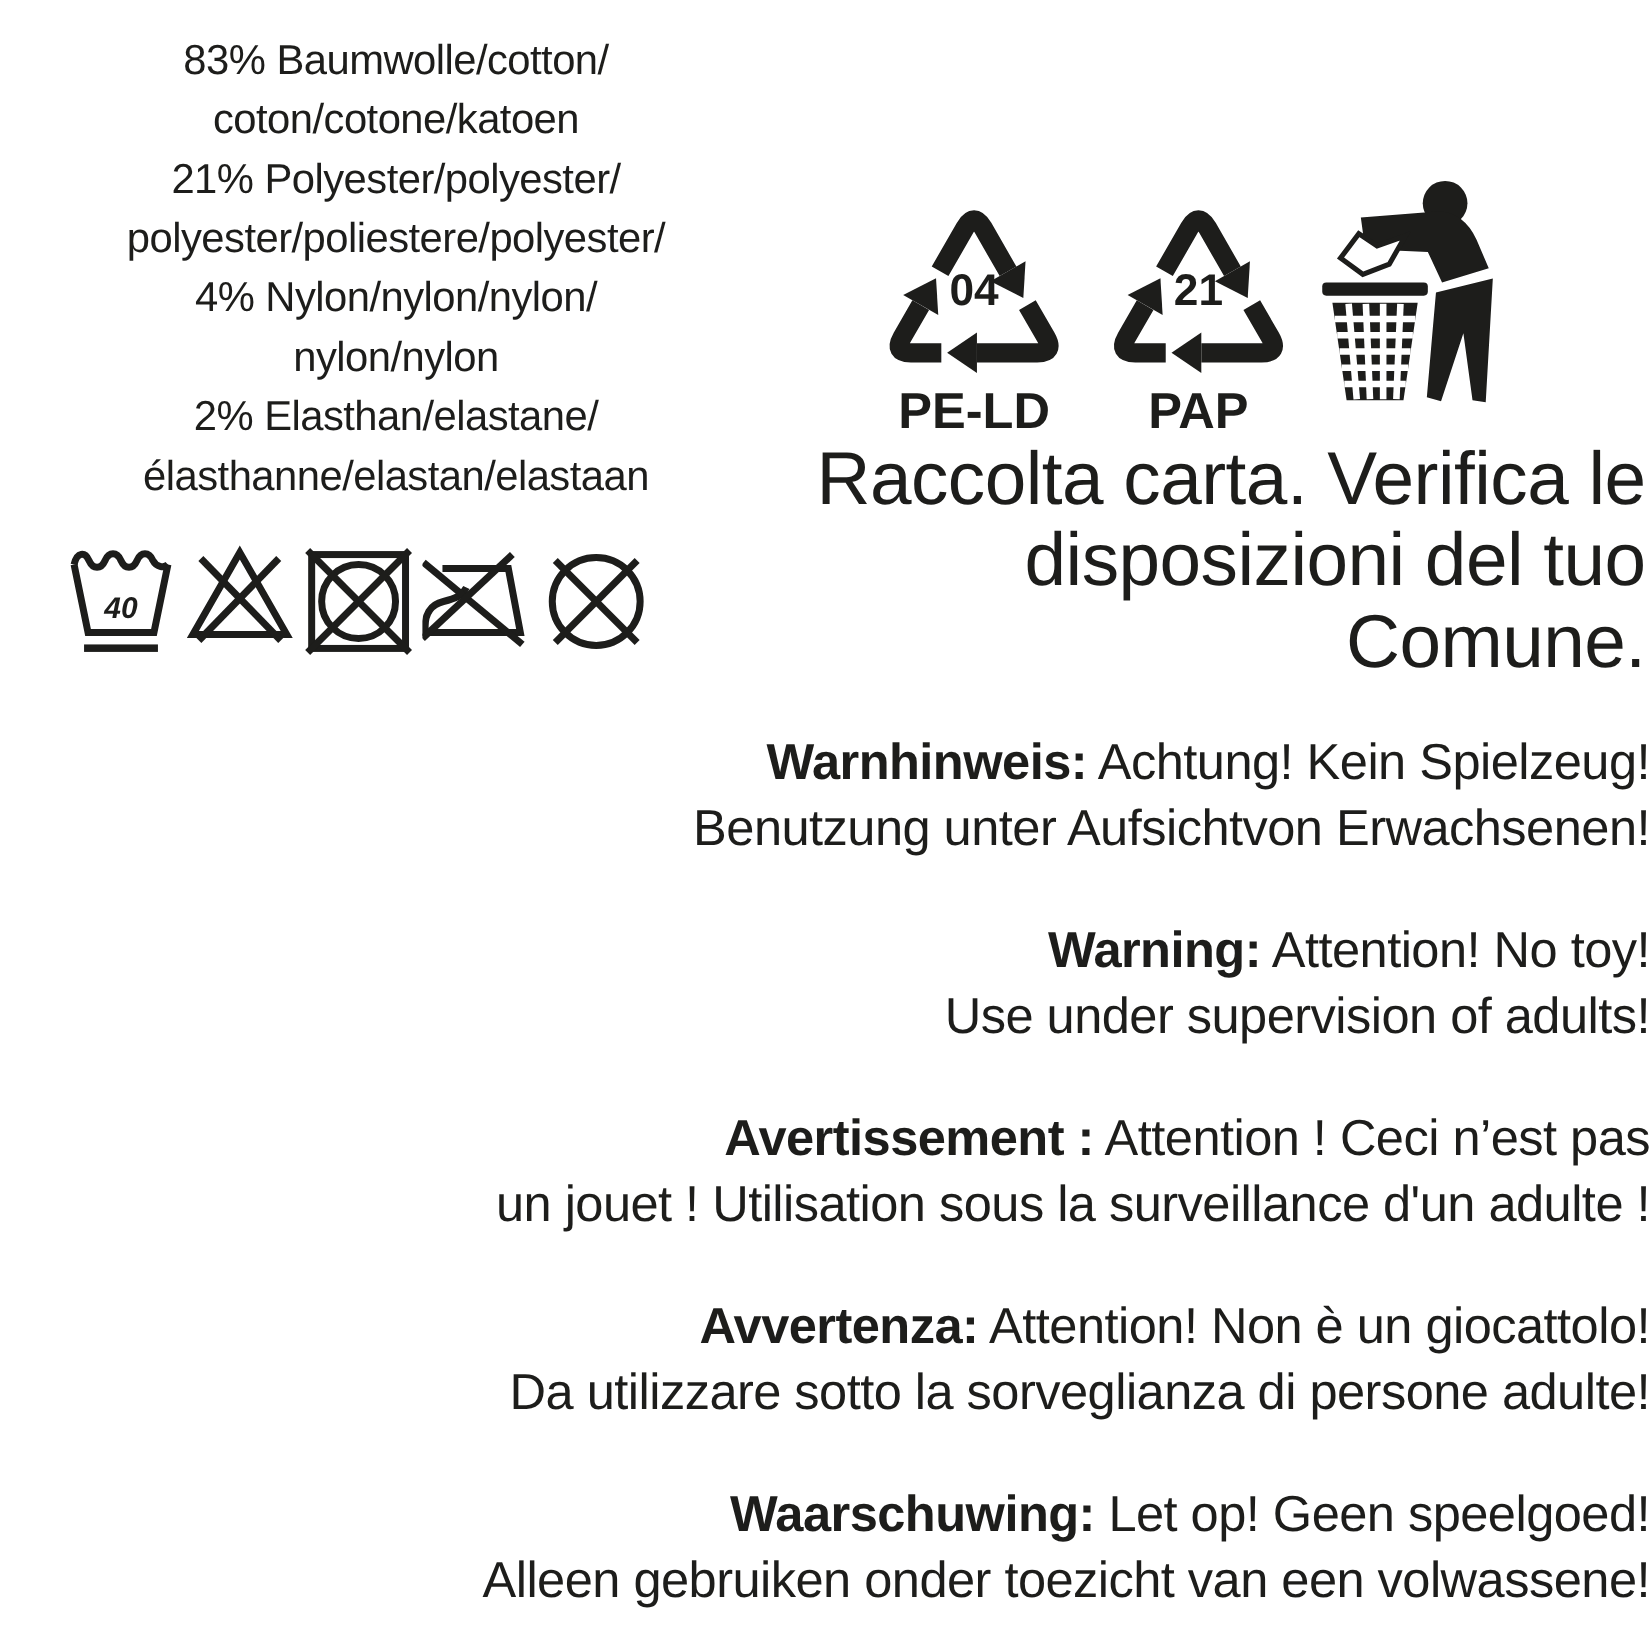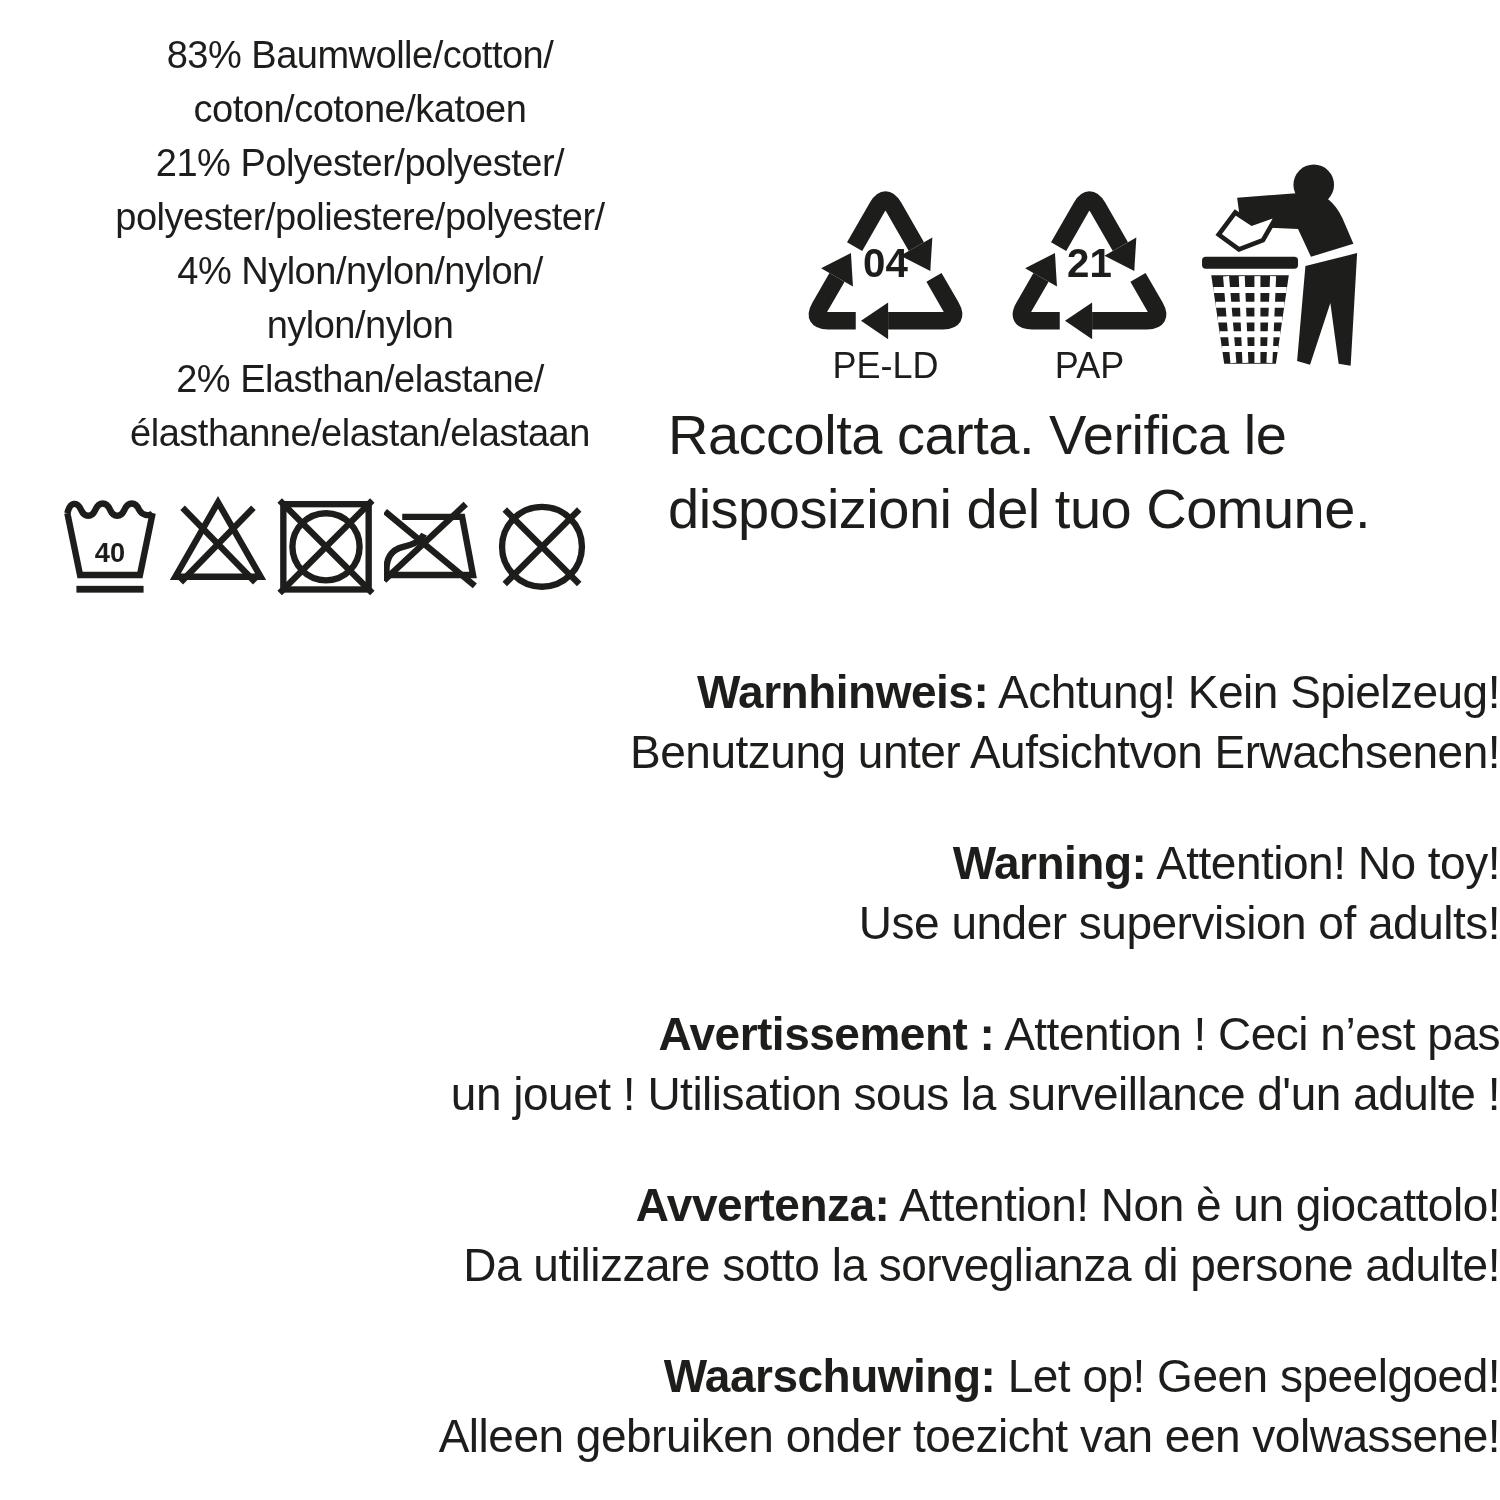--- a/index.html
+++ b/index.html
@@ -6,39 +6,39 @@
   .canvas{
     position:relative;width:1500px;height:1500px;background:#ffffff;
     font-family:"Liberation Sans",sans-serif;color:#1d1d1b;overflow:hidden;
   }
   
   .composition{
     position:absolute;left:20px;top:28px;width:680px;
     font-size:38px;line-height:54px;text-align:center;letter-spacing:-0.5px;
   }
   
-  .care-row{position:absolute;left:60px;top:486px;display:flex;gap:8px;}
+  .care-row{position:absolute;left:60px;top:486px;display:flex;gap:8px;font-style:italic;}
   .care-row svg{display:block;}
   
   .st{fill:none;stroke:#1d1d1b;stroke-width:7;}
   .st20{fill:none;stroke:#1d1d1b;stroke-width:20;}
   .fl{fill:#1d1d1b;stroke:none;}
   .wg{stroke:#ffffff;stroke-width:6.5;fill:none;}
   .paper{fill:#ffffff;stroke:#1d1d1b;stroke-width:5;}
   text.num{font-family:"Liberation Sans",sans-serif;font-weight:700;fill:#1d1d1b;text-anchor:middle;}
   
   .recycle{position:absolute;top:172px;width:175px;text-align:center;}
   .recycle.peld{left:798px;}
   .recycle.pap{left:1002px;}
-  .recycle .material{font-weight:400;font-size:36px;margin-top:-6px;letter-spacing:0;}
+  .recycle .material{font-weight:700;font-size:46px;margin-top:-6px;letter-spacing:0;}
   .tidyman{position:absolute;left:1200px;top:146px;}
   
   .paper-note{
-    position:absolute;left:668px;top:398px;width:800px;text-align:left;
-    font-size:56px;line-height:74px;letter-spacing:-0.5px;
+    position:absolute;left:696px;top:398px;width:800px;text-align:right;
+    font-size:68px;line-height:74px;letter-spacing:-0.5px;
   }
   
   .warning{
     position:absolute;left:0;width:1500px;text-align:right;
     font-size:46px;line-height:60px;letter-spacing:-0.5px;
   }
   .warning b{font-weight:700;}
   .w-de{top:662px}.w-en{top:833px}.w-fr{top:1004px}.w-it{top:1175px}.w-nl{top:1346px}
 </style>
 </head>

